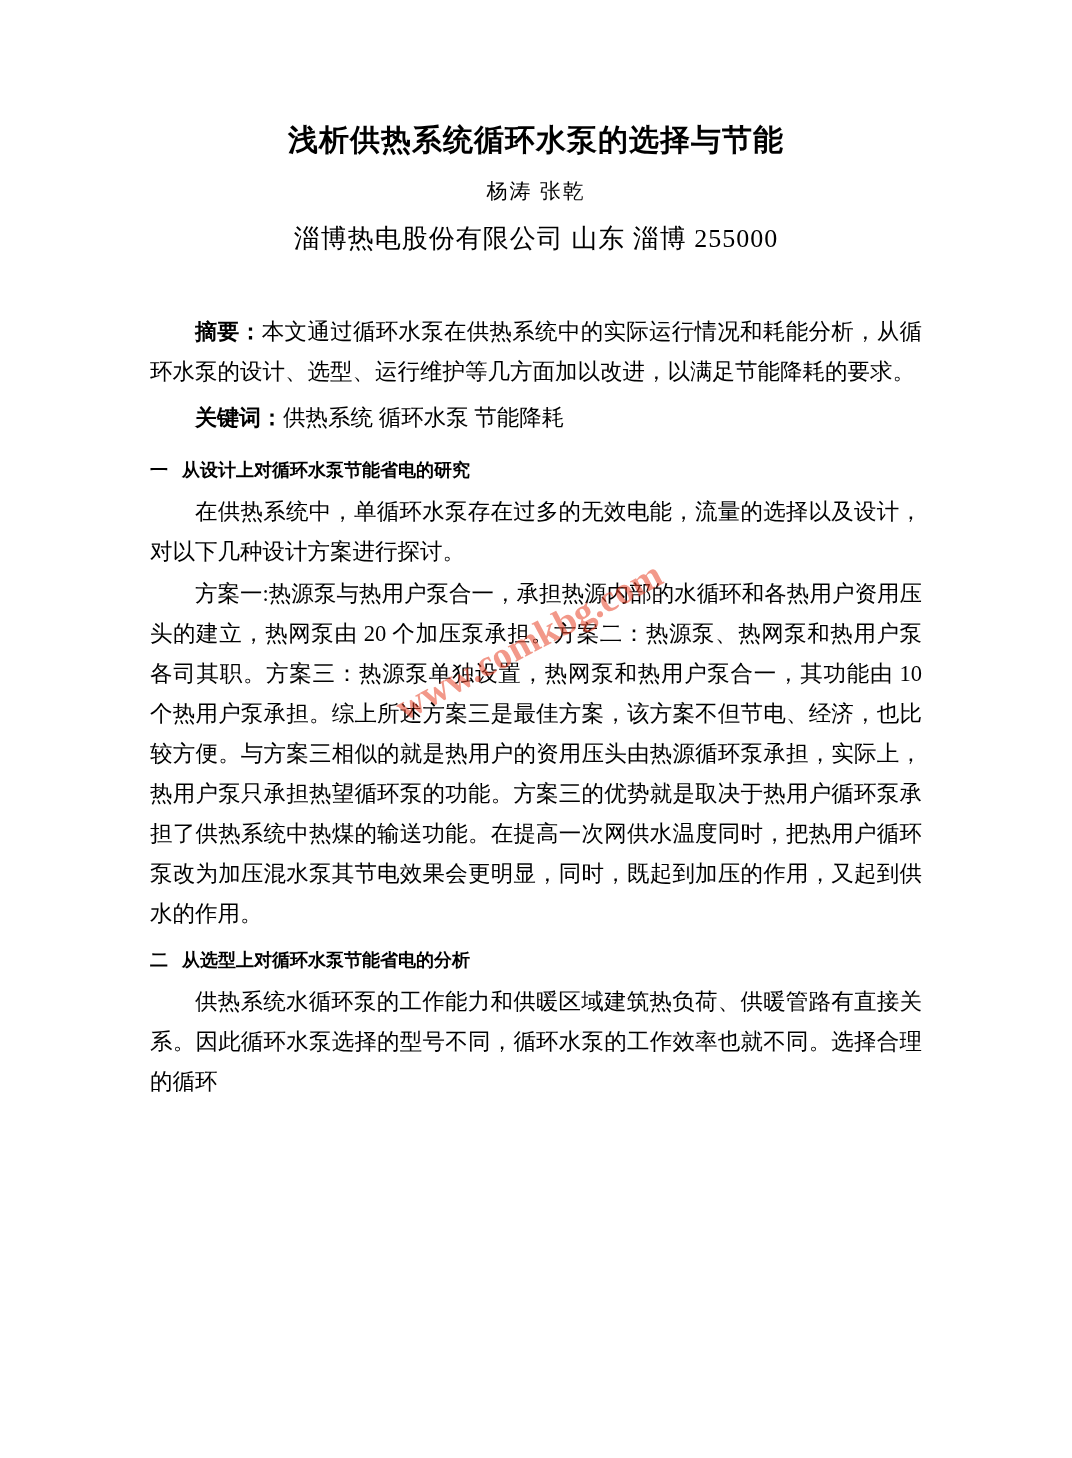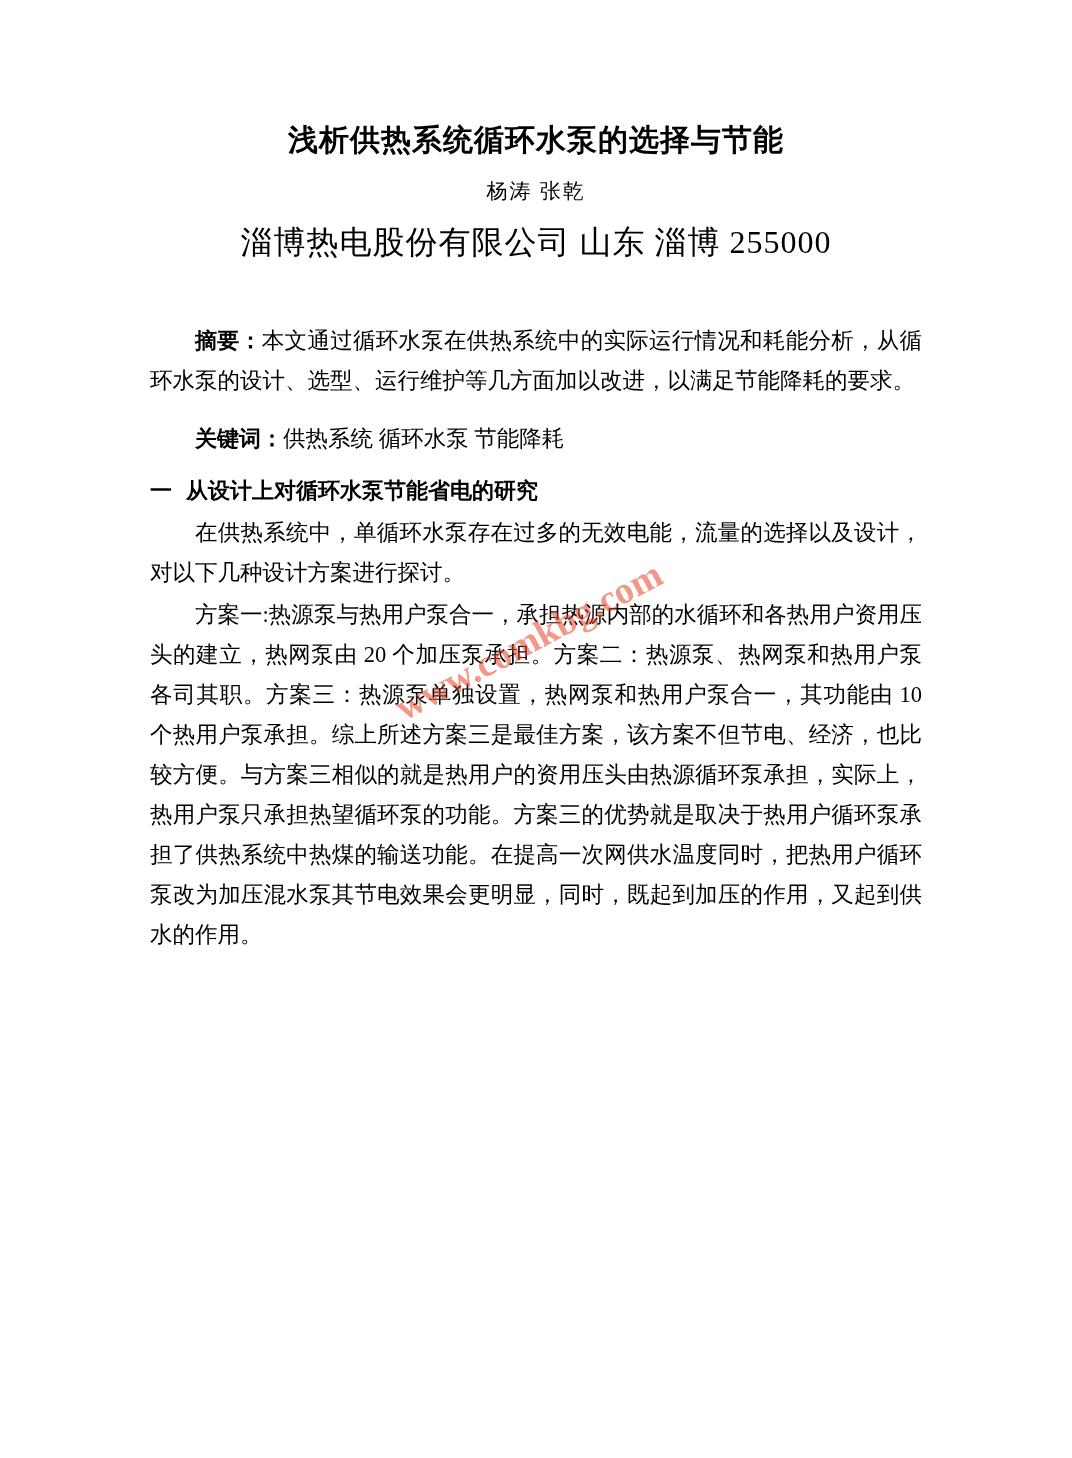--- a/index.html
+++ b/index.html
@@ -43,21 +43,21 @@
 
   .authors {
     text-align: center;
     font-size: 21px;
     margin: 0 0 16px 0;
     letter-spacing: 2px;
   }
 
   .affiliation {
     text-align: center;
-    font-size: 32px;
+    font-size: 26px;
     margin: 0 0 56px 0;
     letter-spacing: 1px;
   }
 
   .para {
     font-size: 22.5px;
     line-height: 40px;
     text-align: justify;
     text-justify: inter-ideograph;
     margin: 0 0 2px 0;
@@ -67,21 +67,21 @@
     text-indent: 45px;
   }
 
   .lead-label {
     font-weight: bold;
     font-family: "Liberation Sans", "DejaVu Sans", sans-serif;
     font-size: 22px;
   }
 
   .abstract-block {
-    margin-bottom: 18px;
+    margin-bottom: 6px;
   }
 
   .keywords-line {
     font-size: 22.5px;
     line-height: 40px;
     text-indent: 45px;
     margin: 0 0 12px 0;
   }
 
   .class-line {
@@ -90,21 +90,21 @@
     text-indent: 45px;
     margin: 0 0 2px 0;
   }
 
   .class-gap {
     display: inline-block;
     width: 85px;
   }
 
   .section-heading {
-    font-size: 22px;
+    font-size: 18px;
     font-weight: bold;
     font-family: "Liberation Sans", "DejaVu Sans", sans-serif;
     line-height: 40px;
     margin: 6px 0 2px 0;
   }
 
   .section-heading .num {
     margin-right: 14px;
   }
 
@@ -144,19 +144,21 @@
     <p class="keywords-line"><span class="lead-label">关键词：</span><span>供热系统  循环水泵  节能降耗</span></p>
 
 
 
     <h2 class="section-heading"><span class="num">一</span><span>从设计上对循环水泵节能省电的研究</span></h2>
 
     <p class="para indent">在供热系统中，单循环水泵存在过多的无效电能，流量的选择以及设计，对以下几种设计方案进行探讨。</p>
 
     <p class="para indent">方案一:热源泵与热用户泵合一，承担热源内部的水循环和各热用户资用压头的建立，热网泵由 20 个加压泵承担。方案二：热源泵、热网泵和热用户泵各司其职。方案三：热源泵单独设置，热网泵和热用户泵合一，其功能由 10 个热用户泵承担。综上所述方案三是最佳方案，该方案不但节电、经济，也比较方便。与方案三相似的就是热用户的资用压头由热源循环泵承担，实际上，热用户泵只承担热望循环泵的功能。方案三的优势就是取决于热用户循环泵承担了供热系统中热煤的输送功能。在提高一次网供水温度同时，把热用户循环泵改为加压混水泵其节电效果会更明显，同时，既起到加压的作用，又起到供水的作用。</p>
 
+    <h2 class="section-heading"><span class="num">二</span><span>从选型上对循环水泵节能省电的分析</span></h2>
 
+    <p class="para indent">供热系统水循环泵的工作能力和供暖区域建筑热负荷、供暖管路有直接关系。因此循环水泵选择的型号不同，循环水泵的工作效率也就不同。选择合理的循环</p>
 
   </div>
 
   <div class="watermark">www.comkbg.com</div>
 
 </div>
 
 </body></html>

